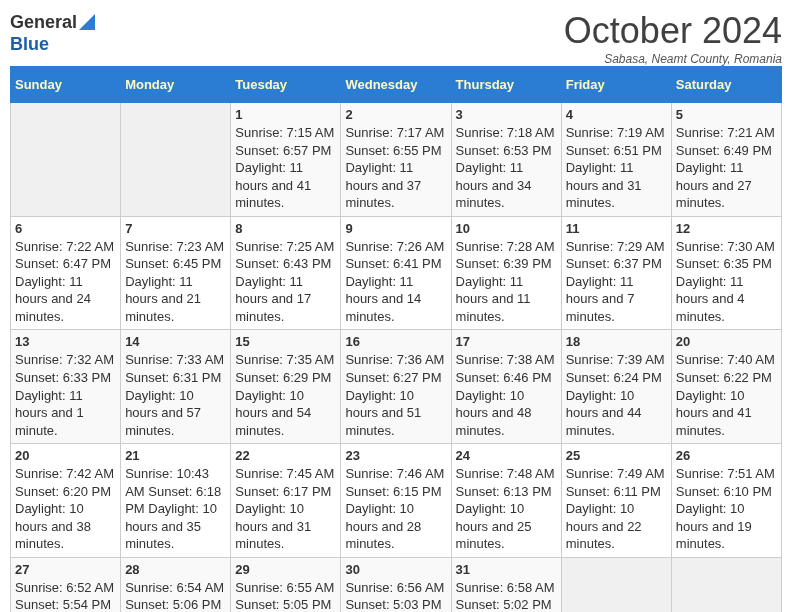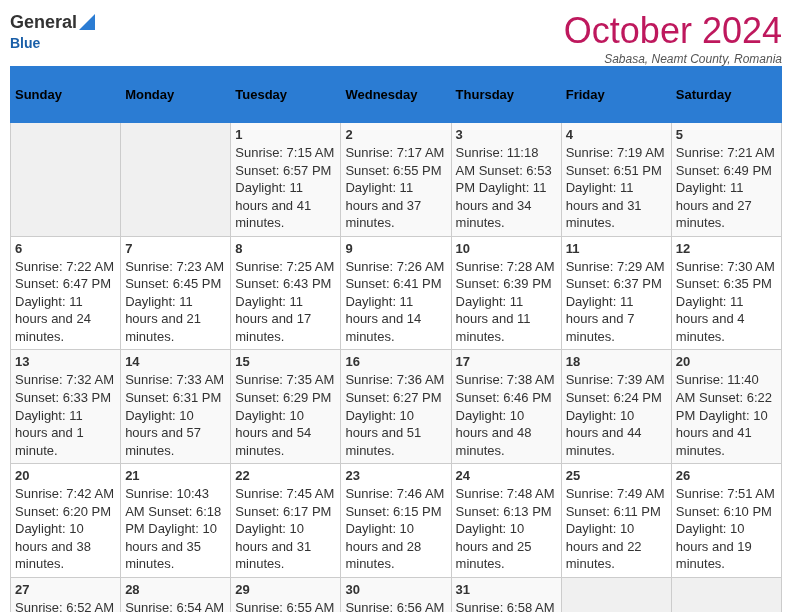--- a/index.html
+++ b/index.html
@@ -20,50 +20,50 @@
       display: flex;
       flex-direction: column;
       align-items: flex-start;
     }
     .logo-general {
       font-size: 18px;
       font-weight: bold;
       color: #333;
     }
     .logo-blue {
-      font-size: 14px;
+      font-size: 18px;
       font-weight: bold;
       color: #1a5fa8;
     }
     .logo-row {
       display: flex;
       align-items: center;
     }
     .title-section {
       text-align: right;
     }
     .month-title {
       font-size: 36px;
       font-weight: normal;
-      color: #be185d;
+      color: #404040;
     }
     .location-title {
       font-size: 12px;
       color: #555;
       font-style: italic;
     }
     .calendar {
       width: 100%;
       border-collapse: collapse;
       font-size: 11px;
     }
     .calendar th {
       background-color: #2b7cd3;
-      color: #000000;
-      padding: 20px 4px;
+      color: #fef9c3;
+      padding: 10px 4px;
       text-align: left;
       font-size: 13px;
       font-weight: bold;
       border: 1px solid #2b7cd3;
       margin-top: 46px;
     }
     .calendar td {
       border: 1px solid #ccc;
       vertical-align: top;
       padding: 4px 4px;
@@ -140,21 +140,21 @@
 Daylight: 11 hours and 41 minutes.</div>
         </td>
         <td>
           <span class="day-num">2</span>
           <div class="day-info">Sunrise: 7:17 AM
 Sunset: 6:55 PM
 Daylight: 11 hours and 37 minutes.</div>
         </td>
         <td>
           <span class="day-num">3</span>
-          <div class="day-info">Sunrise: 11:18 AM
+          <div class="day-info">Sunrise: 7:18 AM
 Sunset: 6:53 PM
 Daylight: 11 hours and 34 minutes.</div>
         </td>
         <td>
           <span class="day-num">4</span>
           <div class="day-info">Sunrise: 7:19 AM
 Sunset: 6:51 PM
 Daylight: 11 hours and 31 minutes.</div>
         </td>
         <td>
@@ -240,21 +240,21 @@
 Daylight: 10 hours and 48 minutes.</div>
         </td>
         <td>
           <span class="day-num">18</span>
           <div class="day-info">Sunrise: 7:39 AM
 Sunset: 6:24 PM
 Daylight: 10 hours and 44 minutes.</div>
         </td>
         <td>
           <span class="day-num">20</span>
-          <div class="day-info">Sunrise: 11:40 AM
+          <div class="day-info">Sunrise: 7:40 AM
 Sunset: 6:22 PM
 Daylight: 10 hours and 41 minutes.</div>
         </td>
       </tr>
       <tr>
         <td>
           <span class="day-num">20</span>
           <div class="day-info">Sunrise: 7:42 AM
 Sunset: 6:20 PM
 Daylight: 10 hours and 38 minutes.</div>

